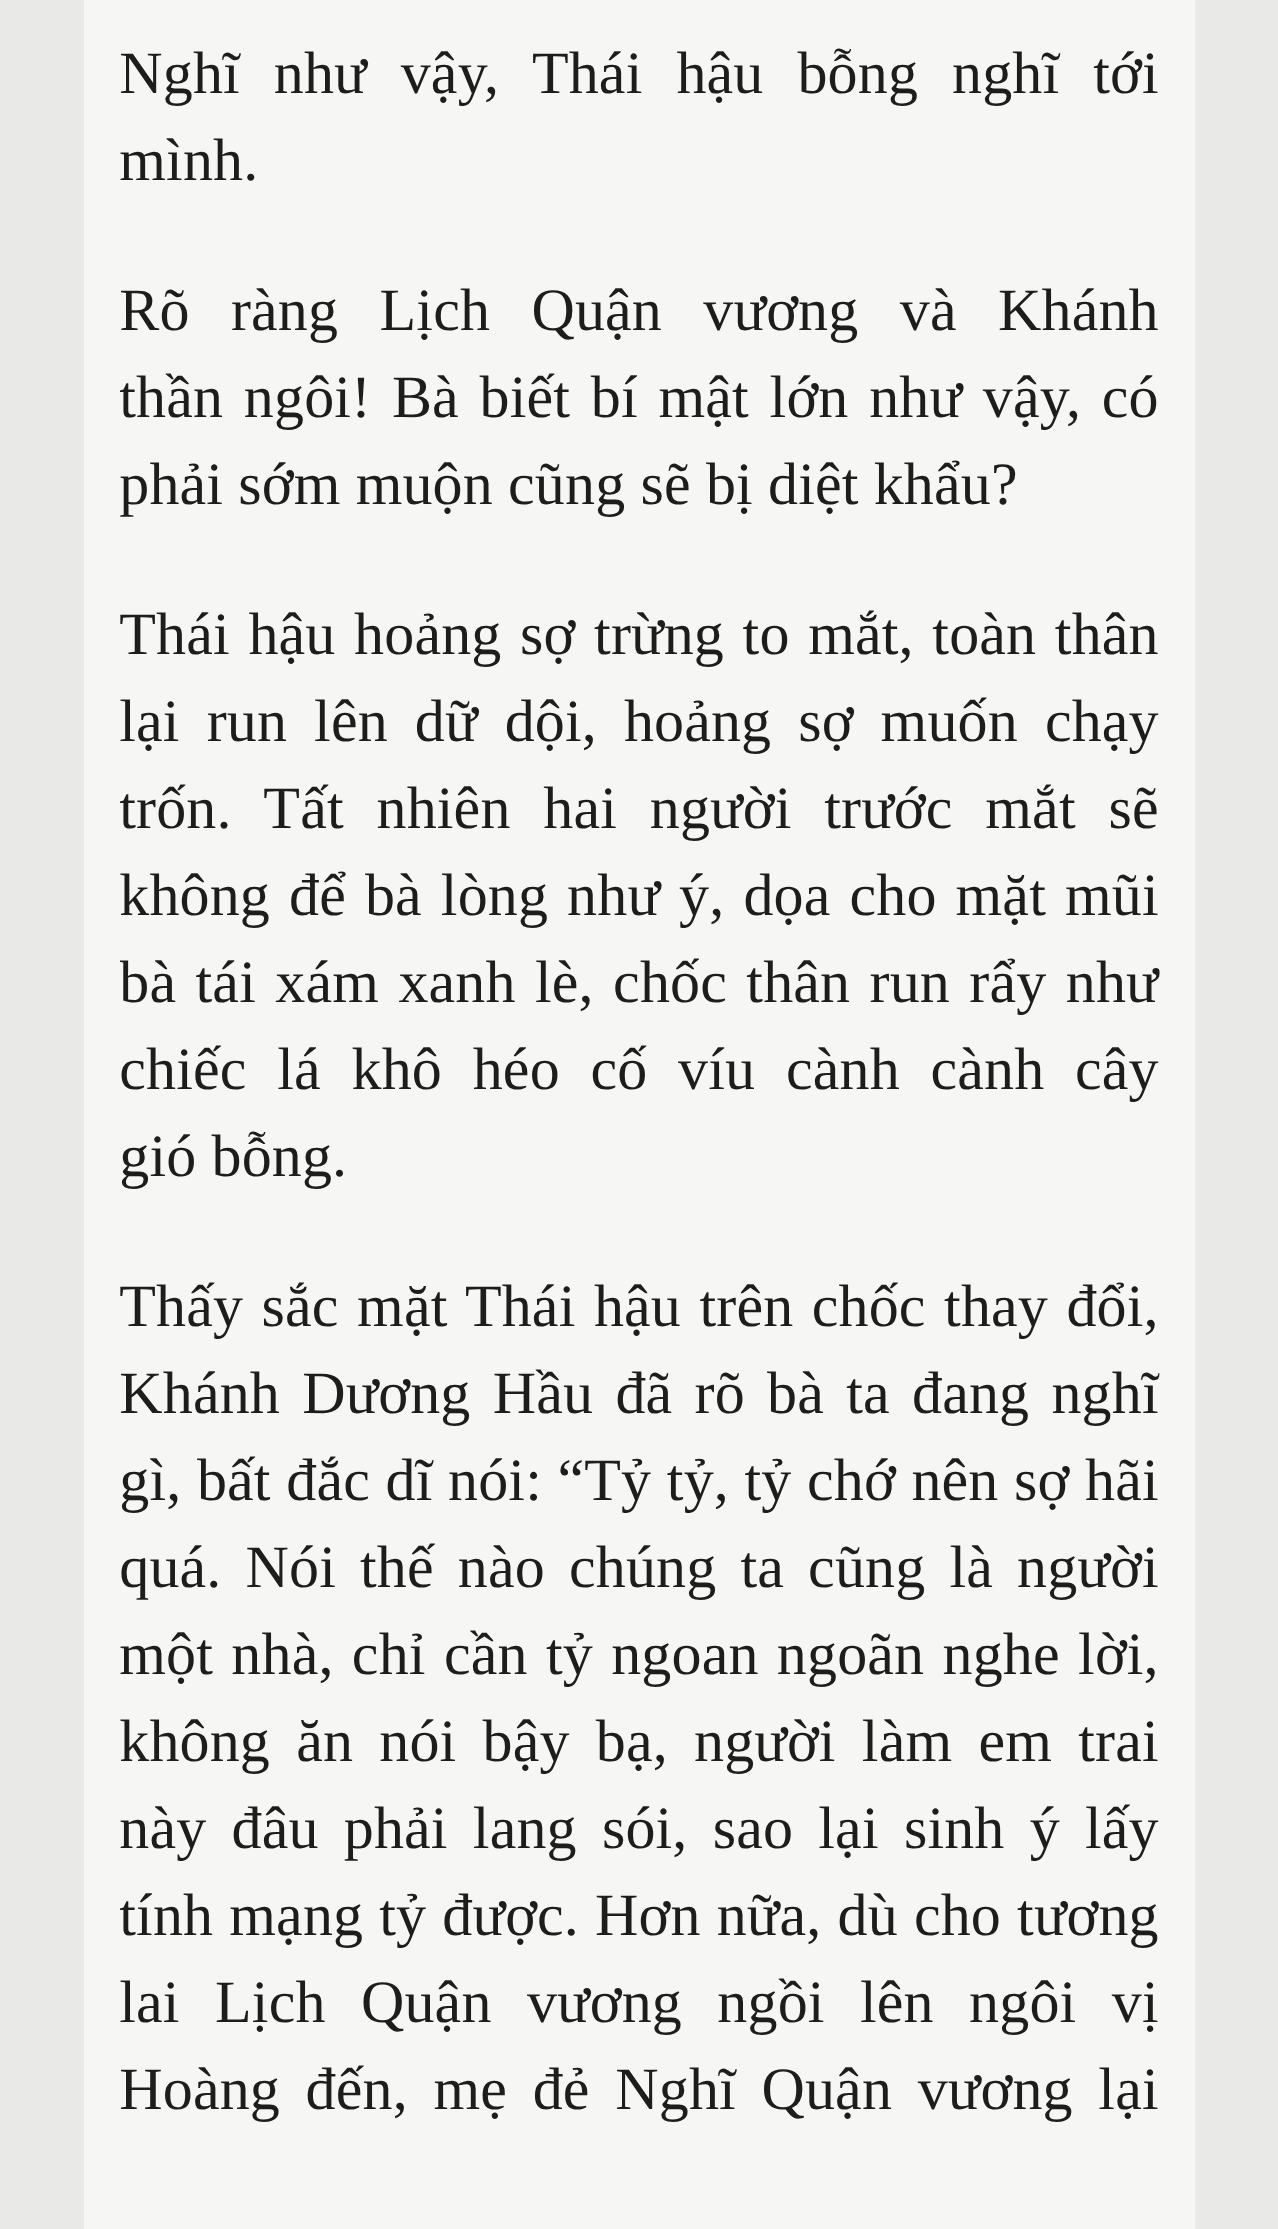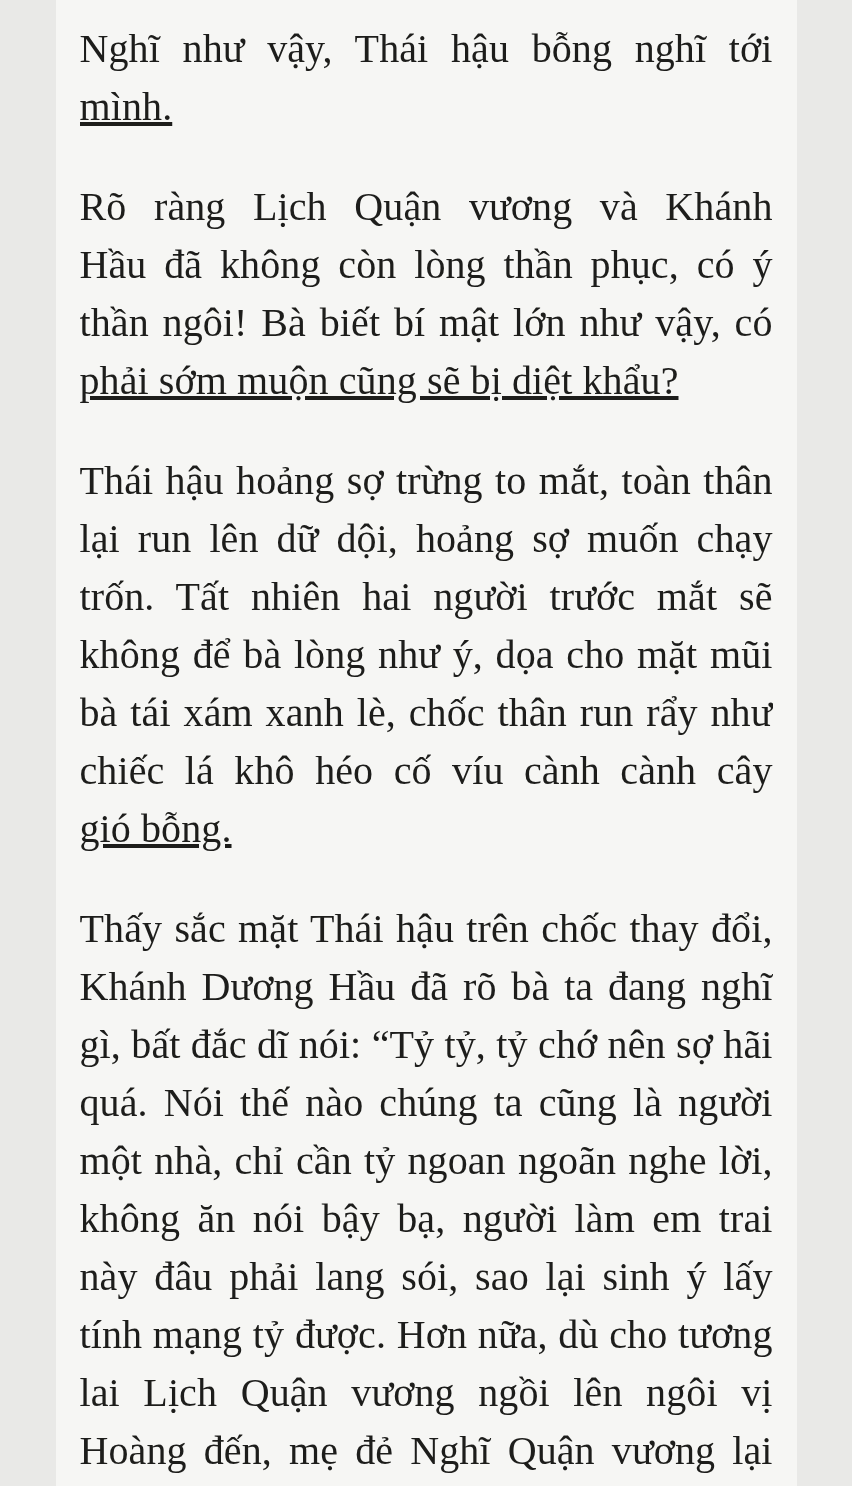--- a/index.html
+++ b/index.html
@@ -32,35 +32,33 @@
     line-height: 58px;
     height: 58px;
     overflow: hidden;
     text-align: justify;
     text-align-last: justify;
     white-space: normal;
     letter-spacing: 0.1px;
   }
   .text-line.flush-left {
     text-align-last: left;
-    text-decoration: underline;
   }
 </style>
 </head>
 <body>
 
 <main class="reader-page">
   <article class="page-text" id="text-body">
       <div class="paragraph">
         <div class="text-line">Nghĩ như vậy, Thái hậu bỗng nghĩ tới chính</div>
         <div class="text-line flush-left">mình.</div>
       </div>
       <div class="paragraph">
         <div class="text-line">Rõ ràng Lịch Quận vương và Khánh Dương</div>
-        <div class="text-line">Hầu đã không còn lòng thần phục, có ý</div>
         <div class="text-line">thần ngôi! Bà biết bí mật lớn như vậy, có</div>
         <div class="text-line flush-left">phải sớm muộn cũng sẽ bị diệt khẩu?</div>
       </div>
       <div class="paragraph">
         <div class="text-line">Thái hậu hoảng sợ trừng to mắt, toàn thân</div>
         <div class="text-line">lại run lên dữ dội, hoảng sợ muốn chạy</div>
         <div class="text-line">trốn. Tất nhiên hai người trước mắt sẽ</div>
         <div class="text-line">không để bà lòng như ý, dọa cho mặt mũi</div>
         <div class="text-line">bà tái xám xanh lè, chốc thân run rẩy như</div>
         <div class="text-line">chiếc lá khô héo cố víu cành cành cây trước</div>

